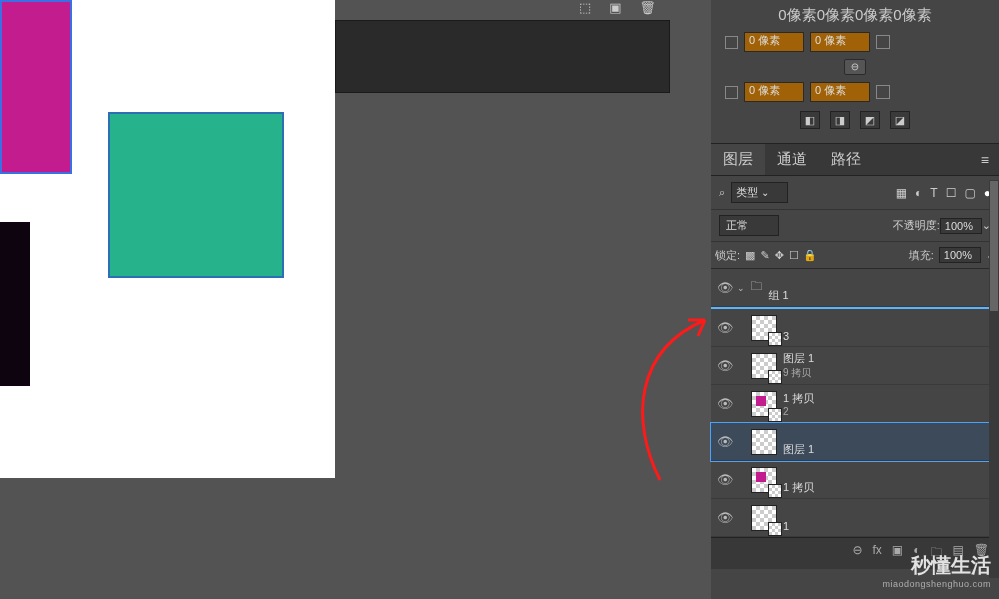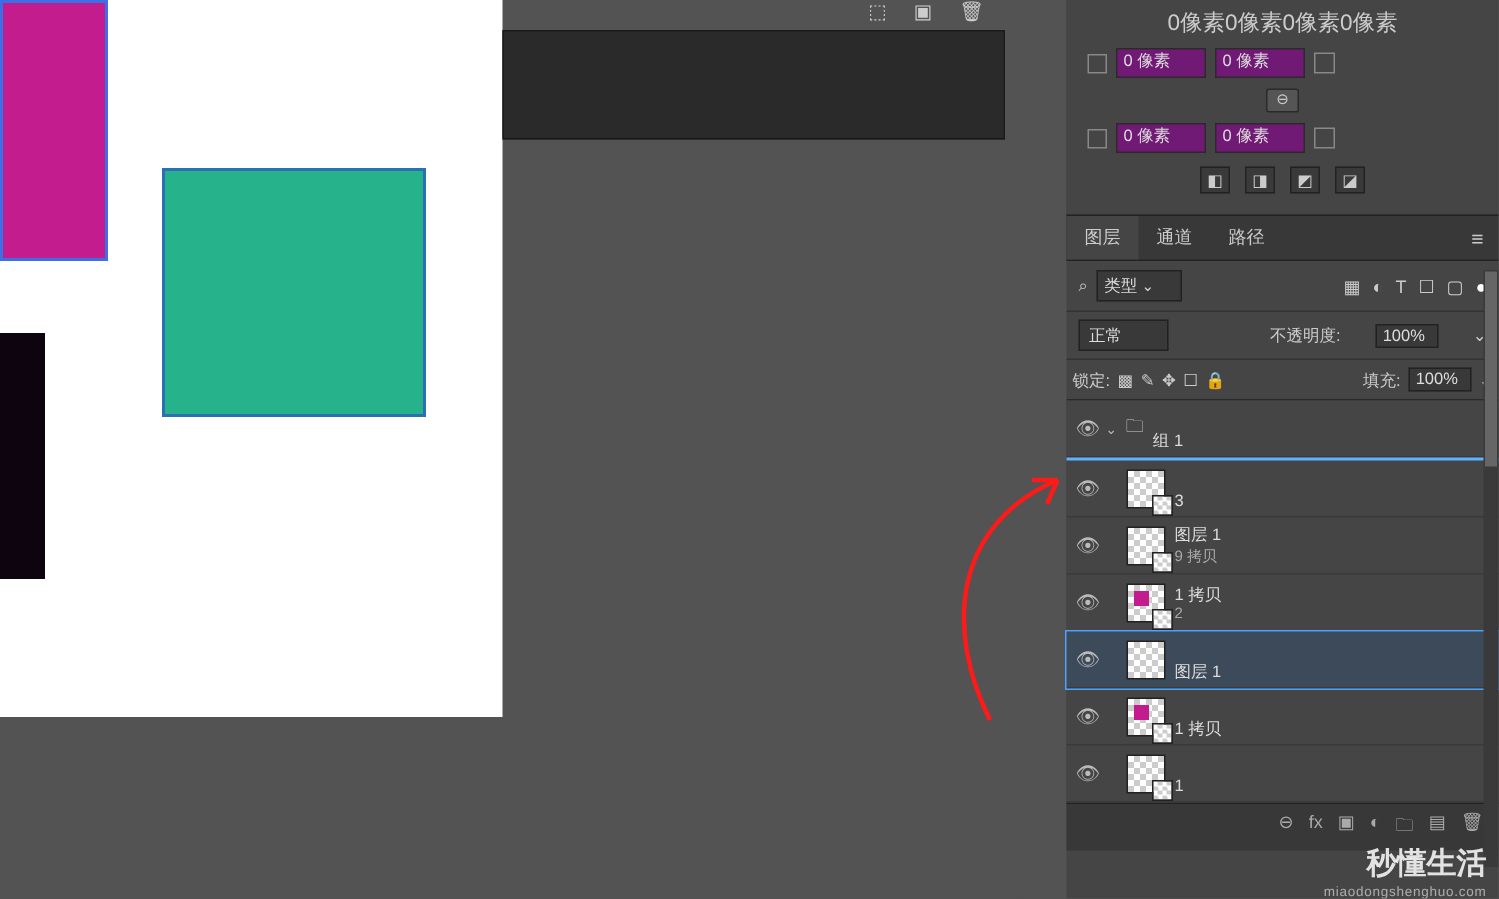--- a/index.html
+++ b/index.html
@@ -14,39 +14,39 @@
 .toolbar-icons span { cursor: pointer; }
 
 .dark-column { position: absolute; left: 335px; top: 20px; width: 335px; height: 73px; background: #2a2a2a; border: 1px solid #1a1a1a; }
 
 .right-panel { position: absolute; right: 0; top: 0; width: 288px; height: 599px; background: #454545; color: #ccc; font-size: 11px; }
 
 .props-area { padding: 4px 8px; background: #454545; }
 .prop-text-row { text-align: center; padding: 2px 30px 4px; font-size: 15px; }
 .input-row { display: flex; align-items: center; gap: 6px; padding: 3px 6px; }
 .checkbox { width: 13px; height: 13px; border: 1px solid #888; display: inline-block; }
-.num-input { width: 60px; height: 20px; background: #701a75; border: 1px solid #2a2a2a; color: #ddd; padding: 0 4px; font-size: 11px; }
+.num-input { width: 60px; height: 20px; background: #a16207; border: 1px solid #2a2a2a; color: #ddd; padding: 0 4px; font-size: 11px; }
 .end-box { width: 14px; height: 14px; border: 1px solid #888; }
 .link-row { text-align: center; padding: 4px 0; }
 .link-icon { display: inline-block; width: 22px; height: 16px; background: #555; border: 1px solid #2a2a2a; border-radius: 2px; text-align: center; line-height: 14px; font-size: 10px; }
 
 .path-ops { display: flex; gap: 10px; justify-content: center; padding: 6px 0 10px; }
 .path-ops span { width: 20px; height: 18px; background: #3a3a3a; border: 1px solid #222; display: inline-flex; align-items: center; justify-content: center; }
 
 .panel-tabs { display: flex; background: #383838; border-top: 1px solid #222; border-bottom: 1px solid #222; align-items: center; }
-.panel-tabs .tab { padding: 6px 12px; font-size: 12px; cursor: pointer; }
+.panel-tabs .tab { padding: 6px 12px; font-size: 15px; cursor: pointer; }
 .panel-tabs .tab.active { background: #454545; }
 .panel-tabs .menu { margin-left: auto; padding: 0 10px; font-size: 14px; }
 
 .filter-row { display: flex; align-items: center; gap: 6px; padding: 6px 8px; border-bottom: 1px solid #333; }
 .filter-select { background: #393939; border: 1px solid #222; color: #ddd; padding: 2px 18px 2px 4px; font-size: 11px; position: relative; }
 .filter-select::after { content: " ⌄"; font-size: 10px; }
 .filter-icons { display: flex; gap: 8px; margin-left: auto; font-size: 12px; }
 
-.blend-row { display: flex; align-items: center; gap: 23px; padding: 5px 8px; border-bottom: 1px solid #333; }
+.blend-row { display: flex; align-items: center; gap: 0; padding: 5px 8px; border-bottom: 1px solid #333; }
 .blend-select { background: #393939; border: 1px solid #222; color: #ddd; padding: 2px 30px 2px 6px; font-size: 11px; }
 .opacity-input { background: #393939; border: 1px solid #222; color: #ddd; padding: 1px 4px; width: 42px; font-size: 11px; }
 
 .lock-row { display: flex; align-items: center; gap: 5px; padding: 5px 4px; border-bottom: 1px solid #2a2a2a; font-size: 11px; }
 .lock-row .ico { font-size: 11px; }
 
 .layers { background: #454545; position: relative; }
 .layer { display: flex; align-items: center; padding: 3px 6px; gap: 6px; border-bottom: 1px solid #3a3a3a; min-height: 30px; }
 .layer.small { min-height: 26px; }
 .layer.tall { min-height: 38px; }
@@ -63,21 +63,21 @@
 .selected { outline: 1px solid #4aa3ff; background: #3d4a5a; }
 .sel-line { height: 2px; background: #5ab4ff; margin: 0; }
 
 .layer-footer { display: flex; gap: 10px; justify-content: flex-end; padding: 5px 10px; background: #383838; border-top: 1px solid #222; font-size: 12px; color: #aaa; }
 
 .scrollbar { position: absolute; right: 0; top: 180px; width: 10px; height: 398px; background: #3a3a3a; }
 .scrollbar .thumb-bar { width: 8px; height: 130px; background: #666; margin: 1px auto; }
 
 .arrow-annot { position: absolute; left: 620px; top: 300px; pointer-events: none; }
 
-.watermark { position: absolute; right: 8px; bottom: 0; text-align: right; color: rgba(255,255,255,0.85); }
+.watermark { position: absolute; right: 8px; bottom: 10px; text-align: right; color: rgba(255,255,255,0.85); }
 .watermark .big { font-size: 20px; font-weight: bold; }
 .watermark .small { font-size: 9px; color: rgba(255,255,255,0.55); letter-spacing: 0.5px; margin-left: 31px; }
 </style>
 </head>
 <body>
 
 <div class="canvas-area">
   <div class="magenta-rect"></div>
   <div class="black-rect"></div>
   <div class="teal-rect"></div>

